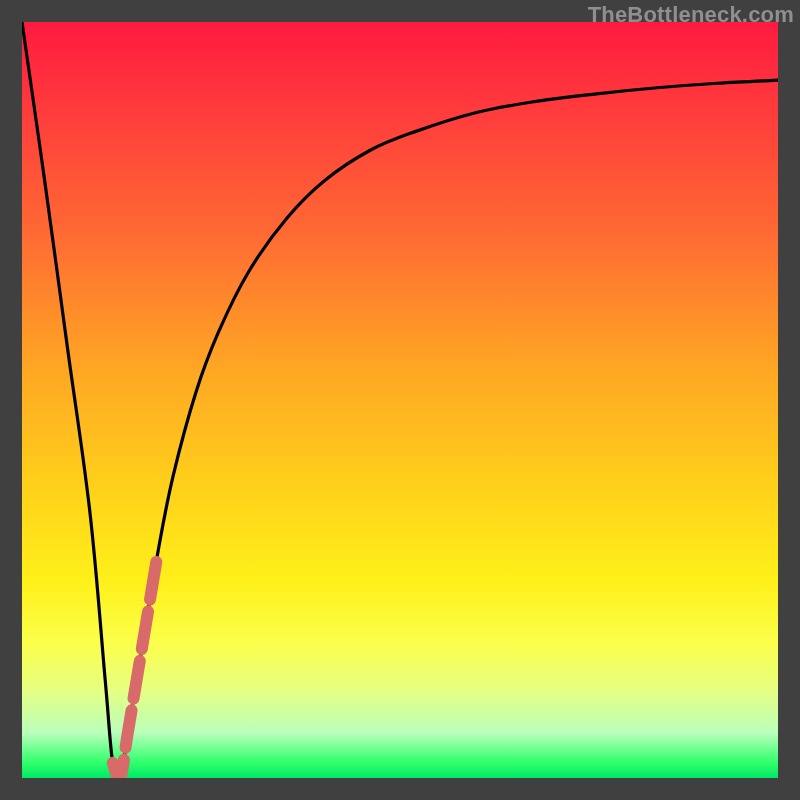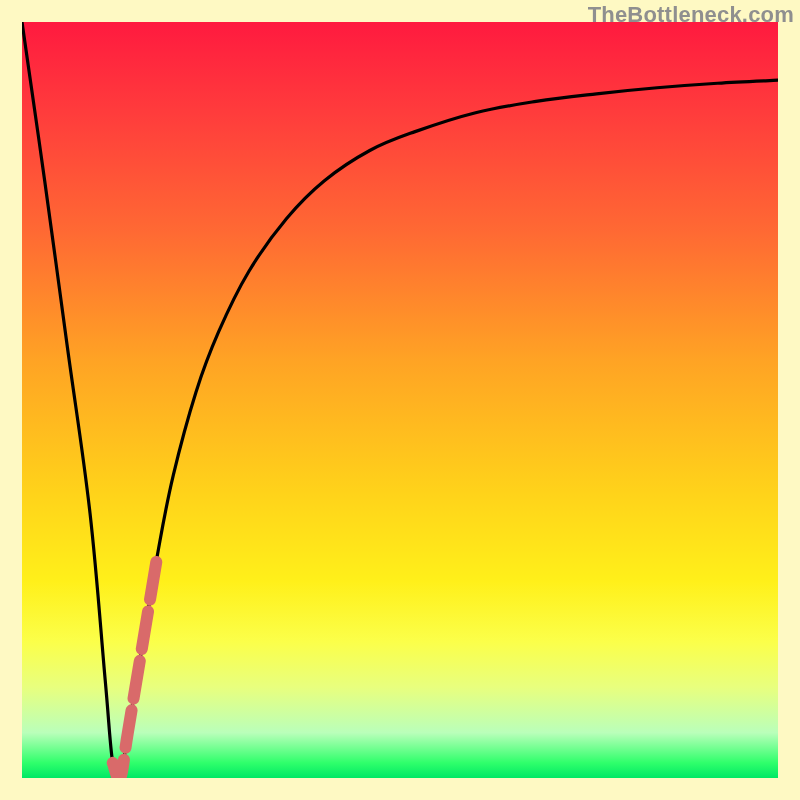--- a/index.html
+++ b/index.html
@@ -9,21 +9,21 @@
     height: 800px;
     background: #000;
     overflow: hidden;
   }
   .frame {
     position: absolute;
     left: 0;
     top: 0;
     width: 800px;
     height: 800px;
-    background: #fef9c3;
+    background: #404040;
   }
   .plot {
     position: absolute;
     left: 22px;
     top: 22px;
     width: 756px;
     height: 756px;
     background: linear-gradient(to bottom,
       #ff1a3f 0%,
       #ff3c3c 12%,

